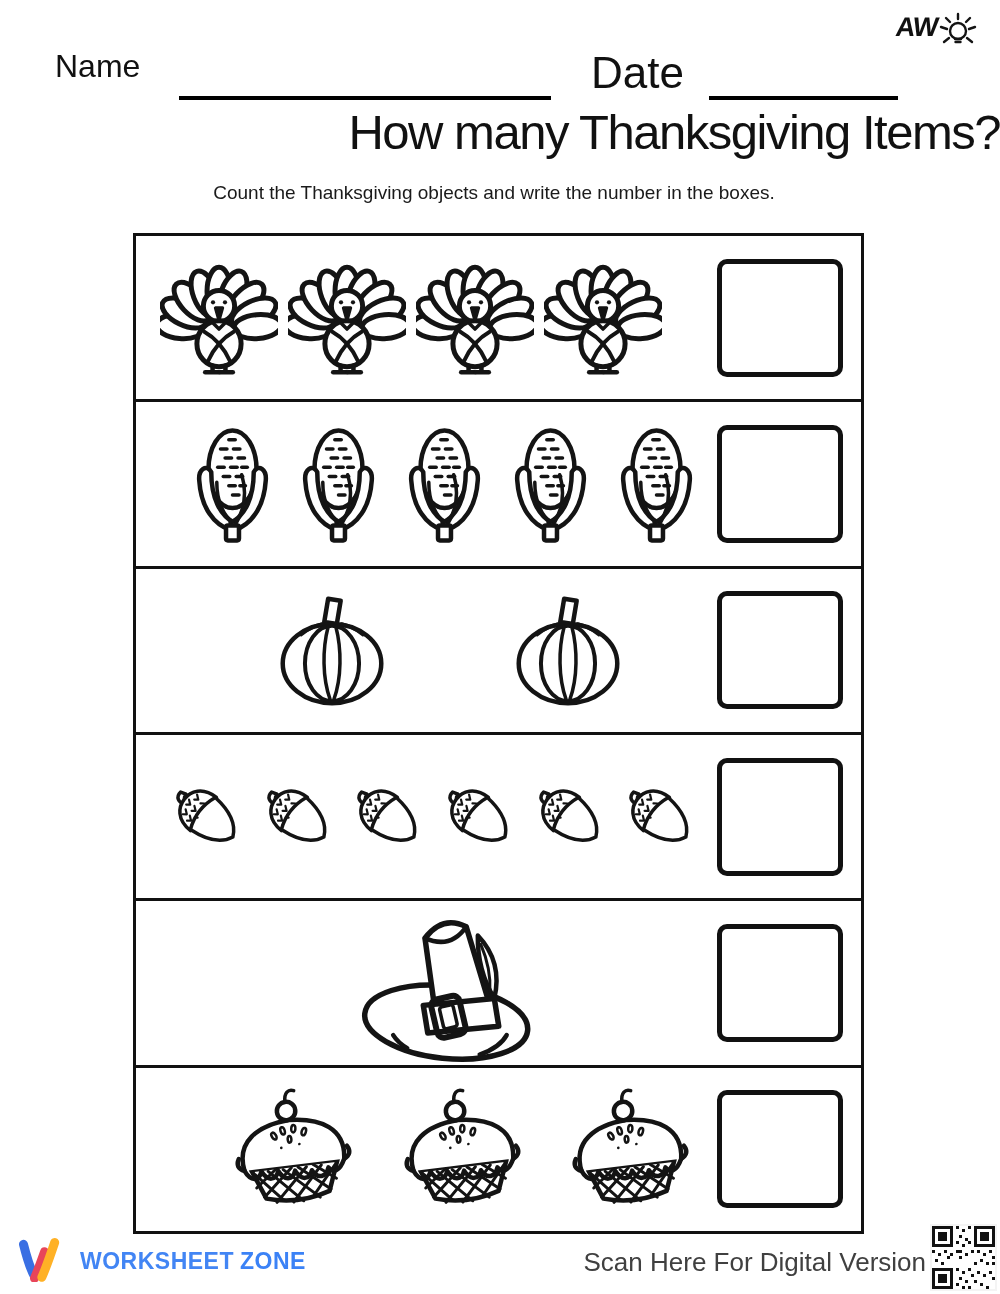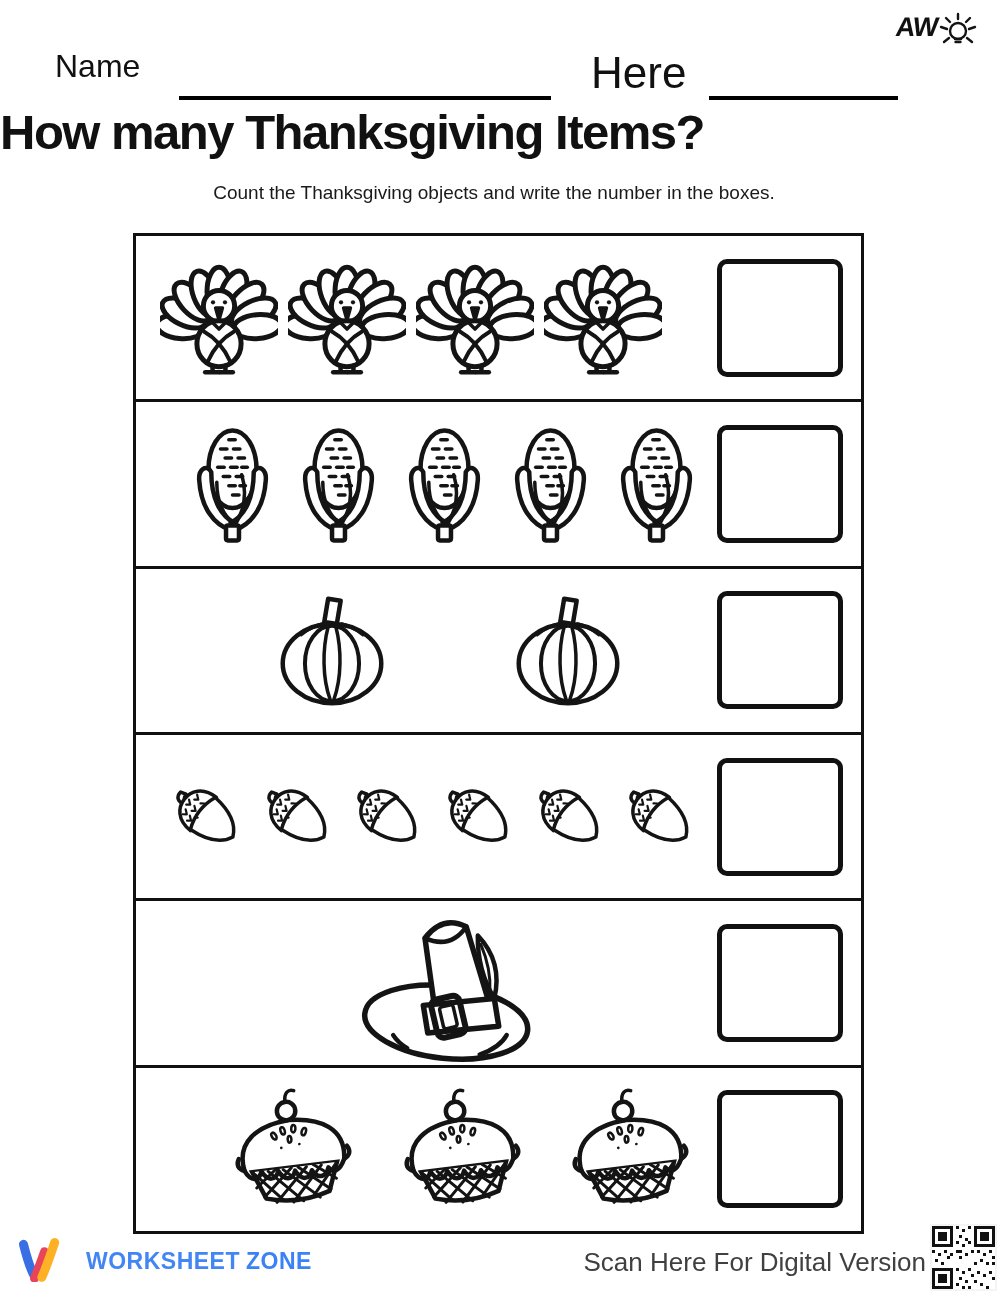--- a/index.html
+++ b/index.html
@@ -6,21 +6,21 @@
   body{width:1000px;height:1294px;position:relative;font-family:"Liberation Sans",sans-serif;color:#111;overflow:hidden;}
   .abs{position:absolute;}
   
   .aw-logo{position:absolute;top:12px;right:22px;display:flex;align-items:flex-start;gap:1px;}
   .aw-text{font-size:27px;font-weight:bold;transform:skewX(-8deg);letter-spacing:-1px;}
   .name-label{left:55px;top:48px;font-size:32px;}
   .date-label{left:591px;top:48px;font-size:44px;}
   .fill-line{height:0;border-bottom:4px solid #000;top:96px;}
   .name-line{left:179px;width:372px;}
   .date-line{left:709px;width:189px;}
-  .title{left:0;right:0;top:104px;text-align:left;font-size:49px;font-weight:bold;letter-spacing:-1.5px;}
+  .title{left:0;right:0;top:104px;text-align:right;font-size:49px;font-weight:normal;letter-spacing:-1.5px;}
   .instruction{left:0;right:12px;top:182px;text-align:center;font-size:19px;color:#1a1a1a;}
   
   .sheet{left:133px;top:233px;width:731px;height:1001px;border:3px solid #111;display:flex;flex-direction:column;box-sizing:border-box;background:#fff;}
   .row{flex:1;border-bottom:3px solid #111;position:relative;}
   .row:last-child{border-bottom:none;}
   .items{position:absolute;left:20px;top:0;bottom:0;right:155px;display:flex;align-items:center;}
   .icon{display:inline-block;}
   .icon svg{display:block;width:100%;height:100%;}
   .row-turkey  .items{gap:10px;padding-left:4px;}
   .icon-turkey{width:118px;height:116px;}
@@ -29,21 +29,21 @@
   .row-pumpkin .items{gap:104px;padding-left:110px;}
   .icon-pumpkin{width:132px;height:114px;}
   .row-acorn   .items{gap:0;padding-left:6px;}
   .icon-acorn{width:93px;height:88px;}
   .row-hat     .items{justify-content:center;right:120px;}
   .icon-hat{width:208px;height:160px;}
   .row-pie     .items{gap:18px;padding-left:62px;}
   .icon-pie{width:156px;height:128px;}
   .answer-box{position:absolute;right:18px;top:50%;transform:translateY(-50%);width:116px;height:108px;border:5px solid #111;border-radius:10px;background:#fff;}
   
-  .brandmark{position:absolute;left:18px;bottom:8px;display:flex;align-items:center;gap:24px;justify-content:center;}
+  .brandmark{position:absolute;left:18px;bottom:8px;display:flex;align-items:center;gap:18px;justify-content:center;}
   .brand-text{font-size:23px;font-weight:bold;letter-spacing:.5px;display:flex;gap:6px;}
   .brand-word1{color:#4285F4;}
   .brand-word2{color:#3b82f6;}
   .scan-text{position:absolute;right:74px;bottom:16px;font-size:26px;color:#404040;}
   .qr{position:absolute;right:3px;bottom:3px;width:63px;height:63px;background:#f4f4f4;padding:2px;}
   line,path,ellipse,circle,rect,polyline{vector-effect:non-scaling-stroke;}
 </style>
 </head>
 <body>
 
@@ -199,21 +199,21 @@
       <path d="M9,17 L3,15"></path>
         <path d="M31,17 L37,15"></path>
       <path d="M11,26 L6,30"></path>
         <path d="M29,26 L34,30"></path>
     </svg>
   </span>
 </div>
 
 <div class="abs name-label">Name</div>
 <div class="abs fill-line name-line"></div>
-<div class="abs date-label">Here</div>
+<div class="abs date-label">Date</div>
 <div class="abs fill-line date-line"></div>
 
 <div class="abs title">How many Thanksgiving Items?</div>
 <div class="abs instruction">Count the Thanksgiving objects and write the number in the boxes.</div>
 
 <div class="abs sheet">
   <div class="row row-turkey">
     <div class="items">
         <span class="icon icon-turkey">
           <svg>

